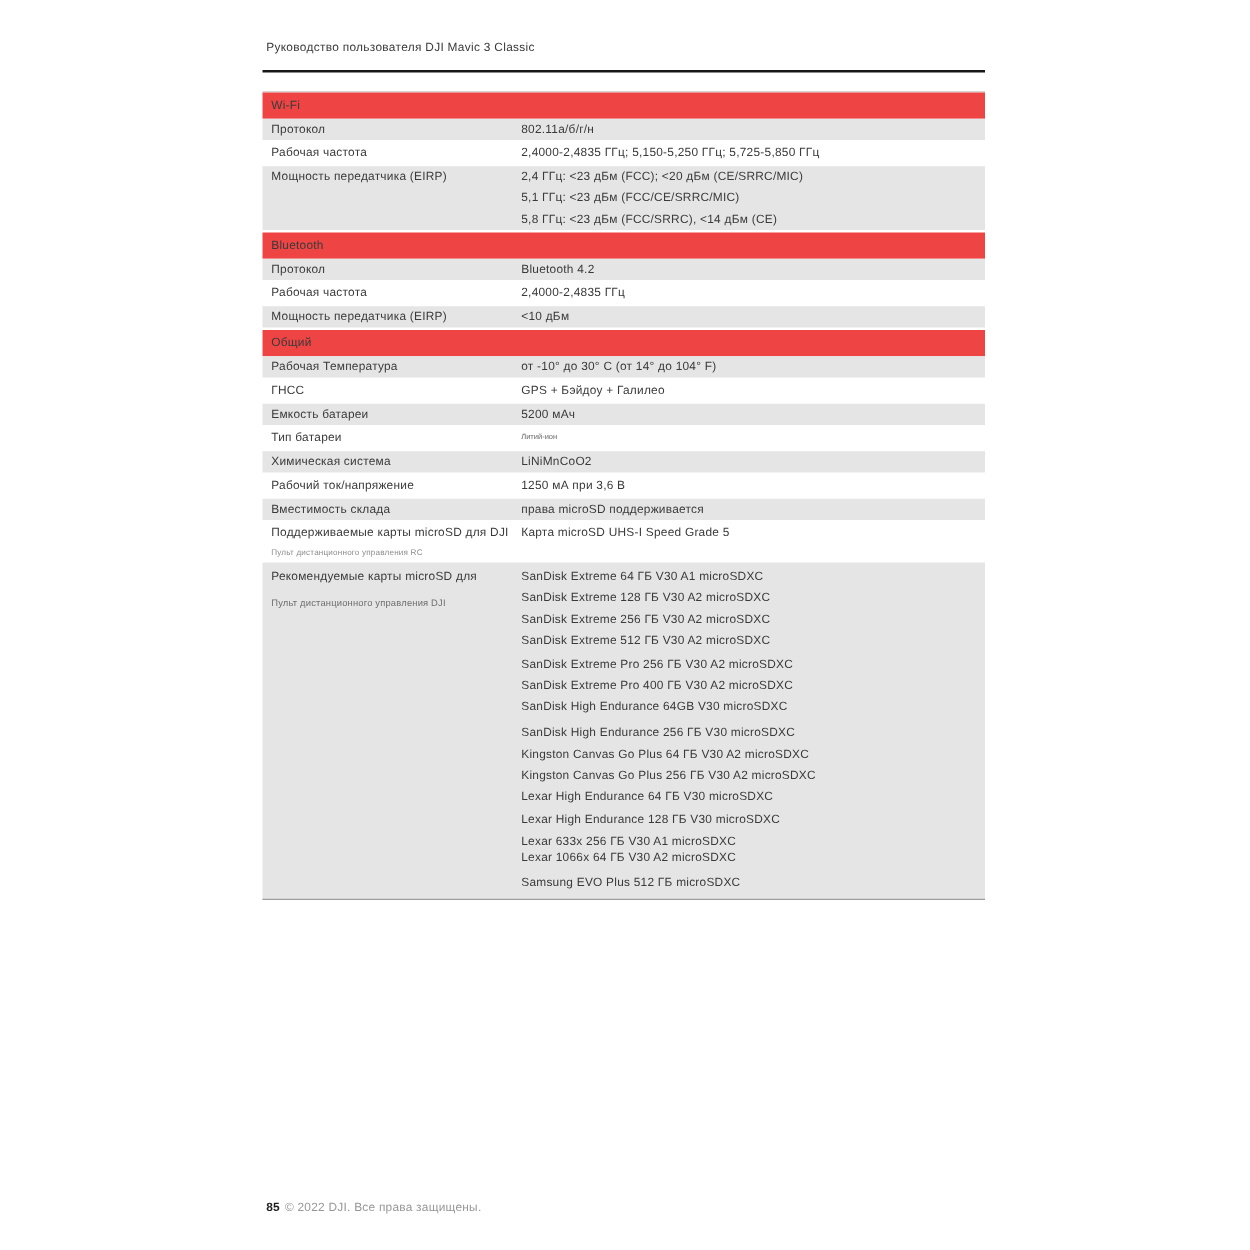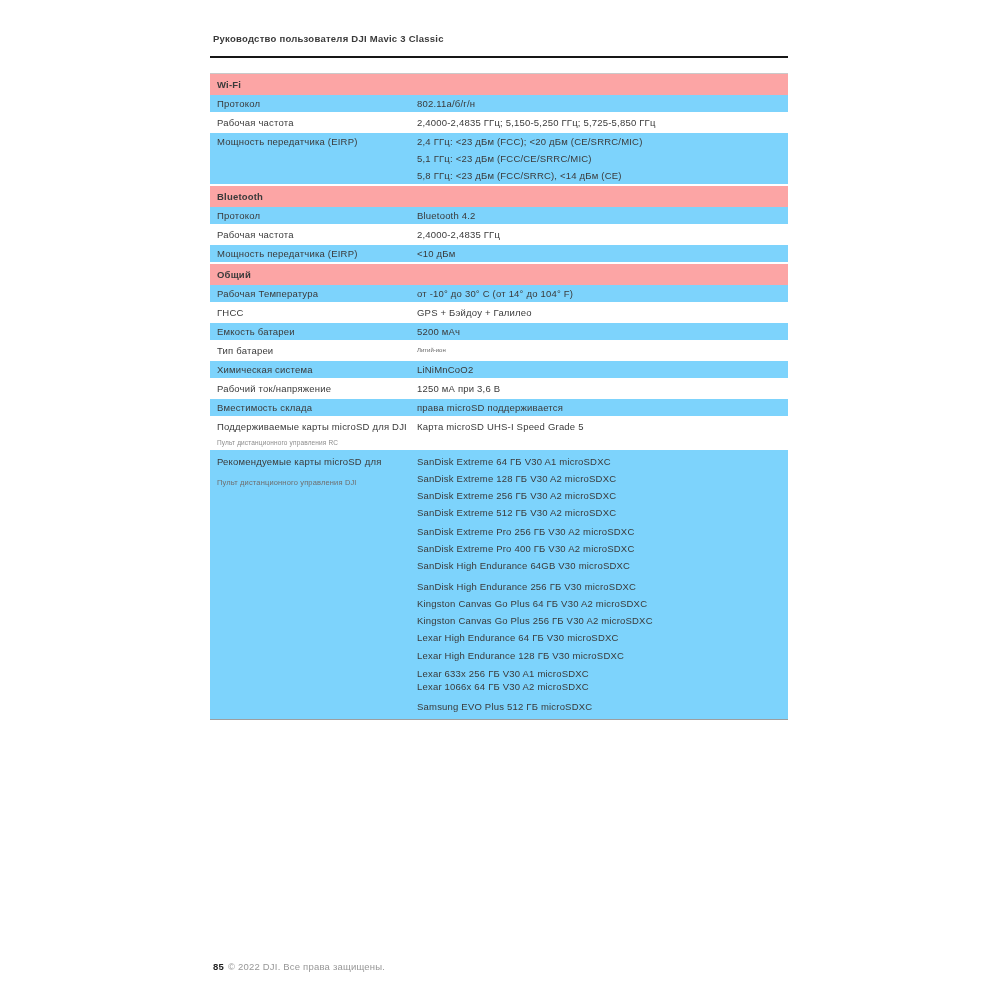--- a/index.html
+++ b/index.html
@@ -7,39 +7,38 @@
     width:1000px; height:1000px;
     background:#ffffff;
     font-family:"Liberation Sans", sans-serif;
     position:relative;
     color:#3c3c3c;
   }
   .page-title {
     position:absolute; left:213px; top:33px;
     font-size:9.5px; letter-spacing:.25px; color:#3a3a3a;
     white-space:nowrap;
-    font-weight:bold;
   }
   .header-rule {
     position:absolute; left:210px; top:56px;
     width:578px; height:2px; background:#171717;
   }
   .spec-table {
     position:absolute; left:210px; top:73px;
     width:578px;
     border-top:1px solid #c9c9c9;
   }
   .row { box-sizing:border-box; }
   .row.section {
     padding:6px 0 5px 7px;
     font-size:9.5px; line-height:10px; letter-spacing:.2px;
-    color:#3a3a3a; background:#fca5a5;font-weight:bold;
+    color:#3a3a3a; background:#ef4444;
   }
   .row.spec { display:flex; margin-bottom:2px; }
-  .row.spec.shaded { background:#7dd3fc; }
+  .row.spec.shaded { background:#e5e5e5; }
   .row.spec .label {
     width:204px; flex-shrink:0; box-sizing:border-box;
     padding-left:7px;
     font-size:9.5px; line-height:17px; letter-spacing:.2px;
     color:#3a3a3a;
   }
   .row.spec .label .label-main { line-height:17px; }
   .row.spec .label .sub-label {
     font-size:6.5px; line-height:10px; letter-spacing:.15px;
     color:#8d8d8d; margin-top:3px;

